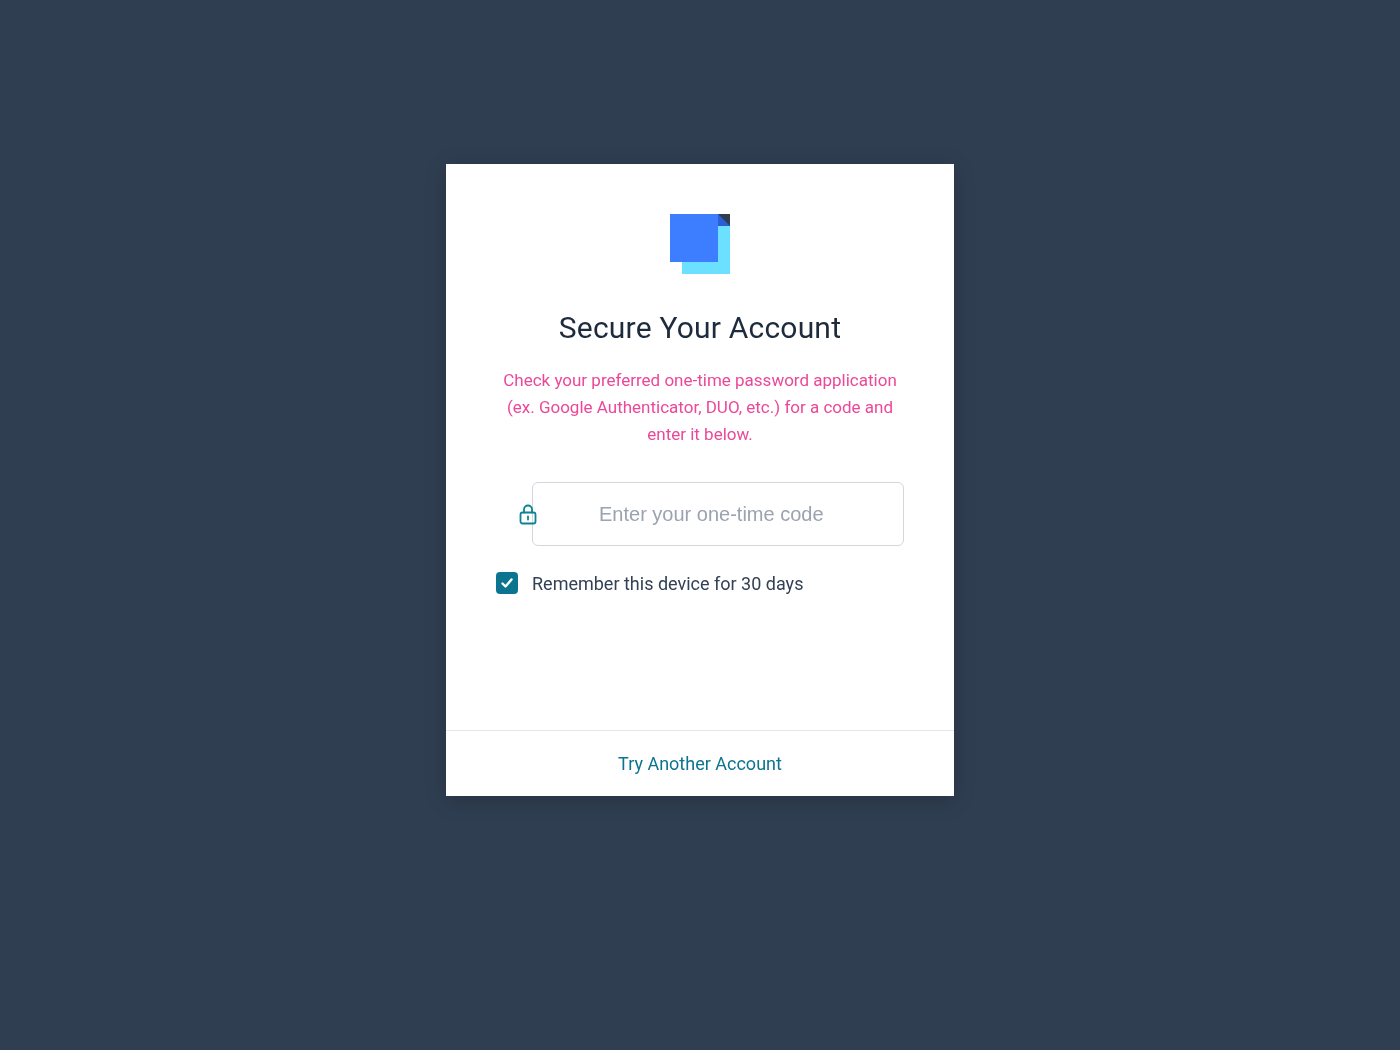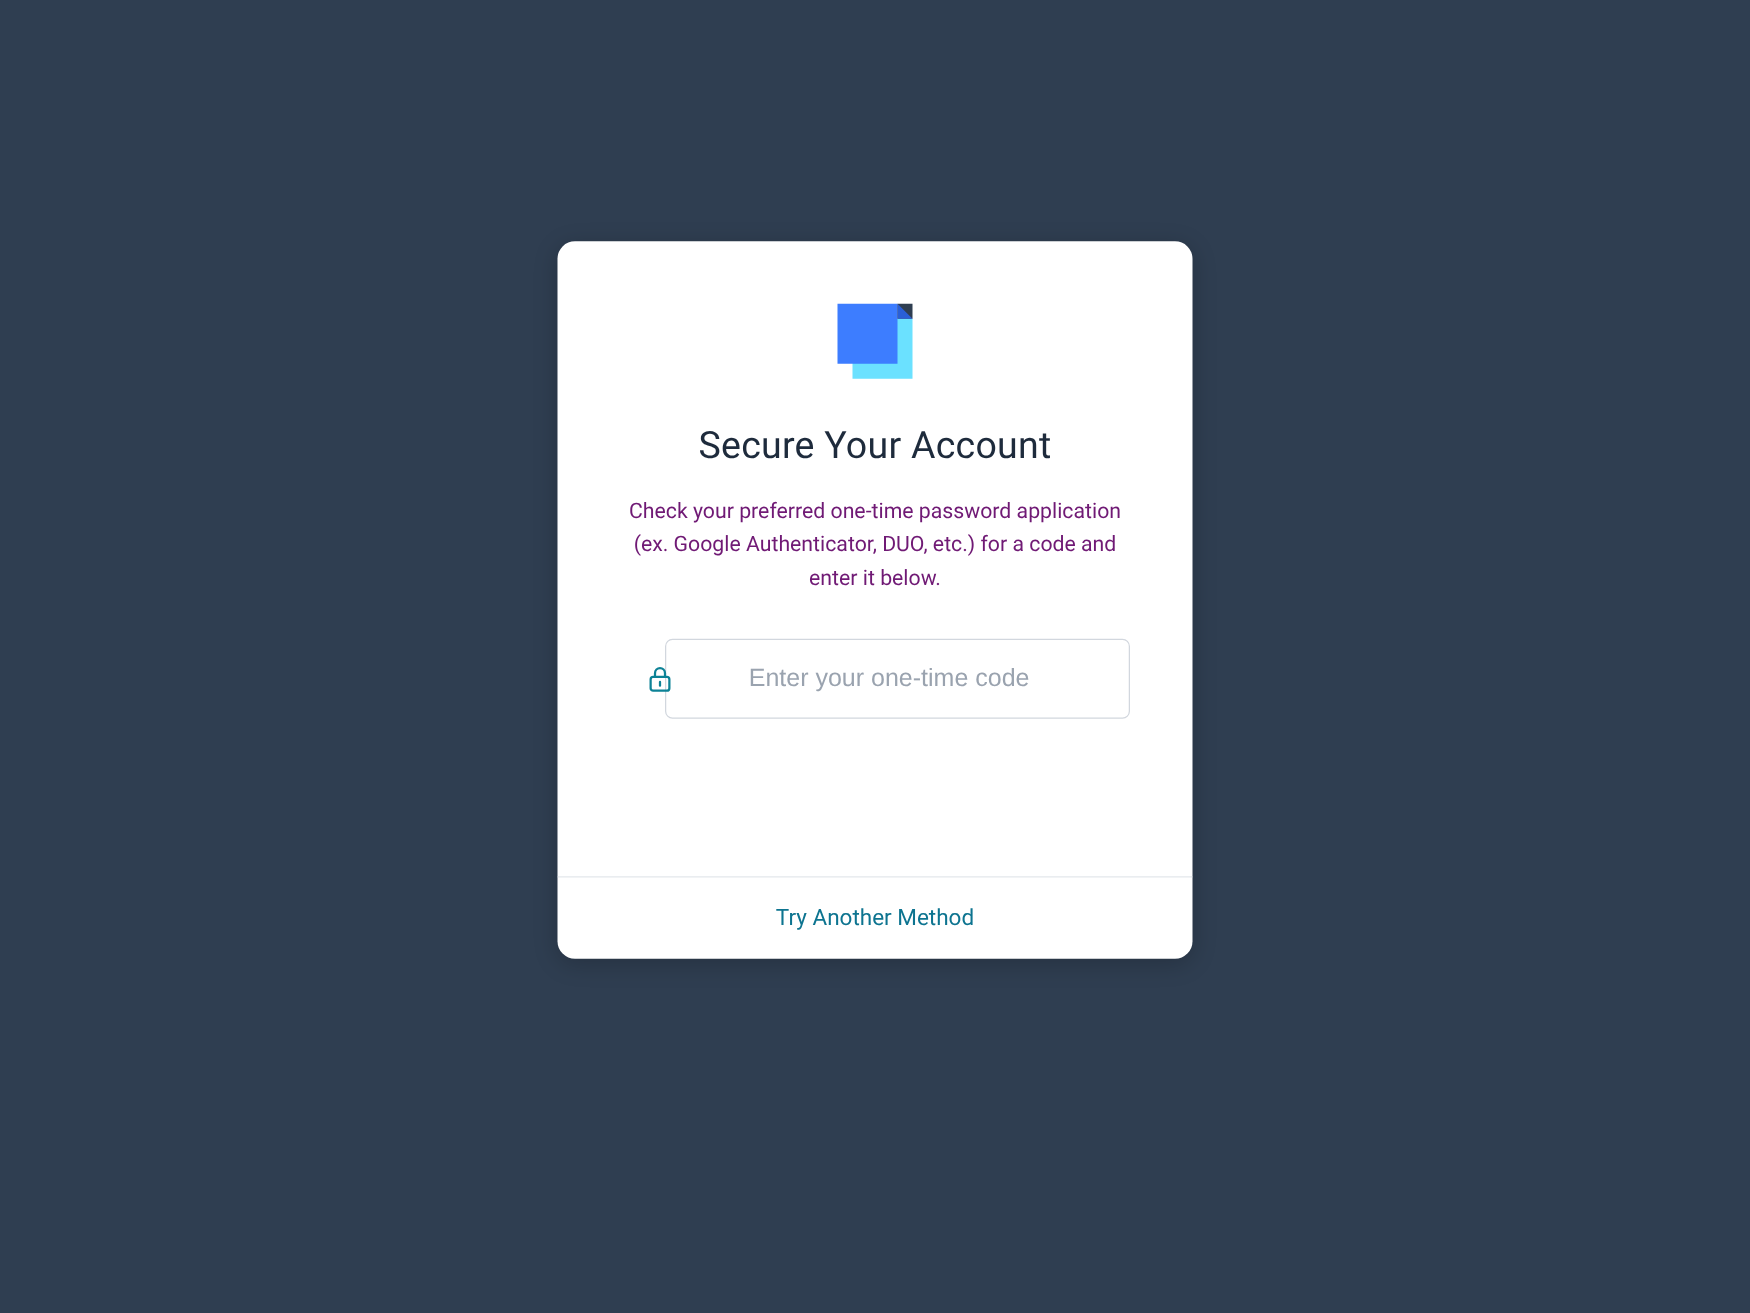--- a/index.html
+++ b/index.html
@@ -9,21 +9,21 @@
     background: #2f3e51;
     display: flex;
     align-items: center;
     justify-content: center;
     width: 1400px;
     height: 1050px;
   }
   .card {
     width: 508px;
     background: #ffffff;
-    border-radius: 14px;
+    border-radius: 0;
     box-shadow: 0 4px 20px rgba(0,0,0,0.2);
     overflow: hidden;
     display: flex;
     flex-direction: column;
     margin-top: -90px;
   }
   .card-body {
     padding: 50px 50px 100px 50px;
     text-align: center;
   }
@@ -60,21 +60,21 @@
   }
   .title {
     font-size: 30px;
     font-weight: 400;
     color: #1e2b3c;
     margin-bottom: 22px;
     letter-spacing: 0.2px;
   }
   .subtitle {
     font-size: 17px;
-    color: #701a75;
+    color: #ec4899;
     line-height: 1.6;
     margin-bottom: 34px;
     padding: 0 4px;
   }
   .input-wrap {
     position: relative;
     margin-bottom: 26px;
     padding-left: 36px;
   }
   .lock-icon {
@@ -163,20 +163,28 @@
       <span class="lock-icon">
         <svg width="20" height="22" viewBox="0 0 20 22" fill="none" stroke="currentColor" stroke-width="1.8" stroke-linecap="round" stroke-linejoin="round">
           <rect x="2.5" y="9.5" width="15" height="11" rx="2"></rect>
           <path d="M6 9.5V6.5a4 4 0 0 1 8 0v3"></path>
           <line x1="10" y1="13.5" x2="10" y2="16.5"></line>
         </svg>
       </span>
       <input type="text" class="code-input" placeholder="Enter your one-time code" style="">
     </div>
 
+    <div class="checkbox-row">
+      <span class="checkbox">
+        <svg width="14" height="14" viewBox="0 0 14 14" fill="none" stroke="#ffffff" stroke-width="2.4" stroke-linecap="round" stroke-linejoin="round">
+          <polyline points="2.5 7.5 5.5 10.5 11.5 3.5"></polyline>
+        </svg>
+      </span>
+      <span class="checkbox-label">Remember this device for 30 days</span>
+    </div>
 
 
   </div>
 
   <div class="card-footer">
-    <a class="footer-link">Try Another Method</a>
+    <a class="footer-link">Try Another Account</a>
   </div>
 </div>
 
 </body></html>

